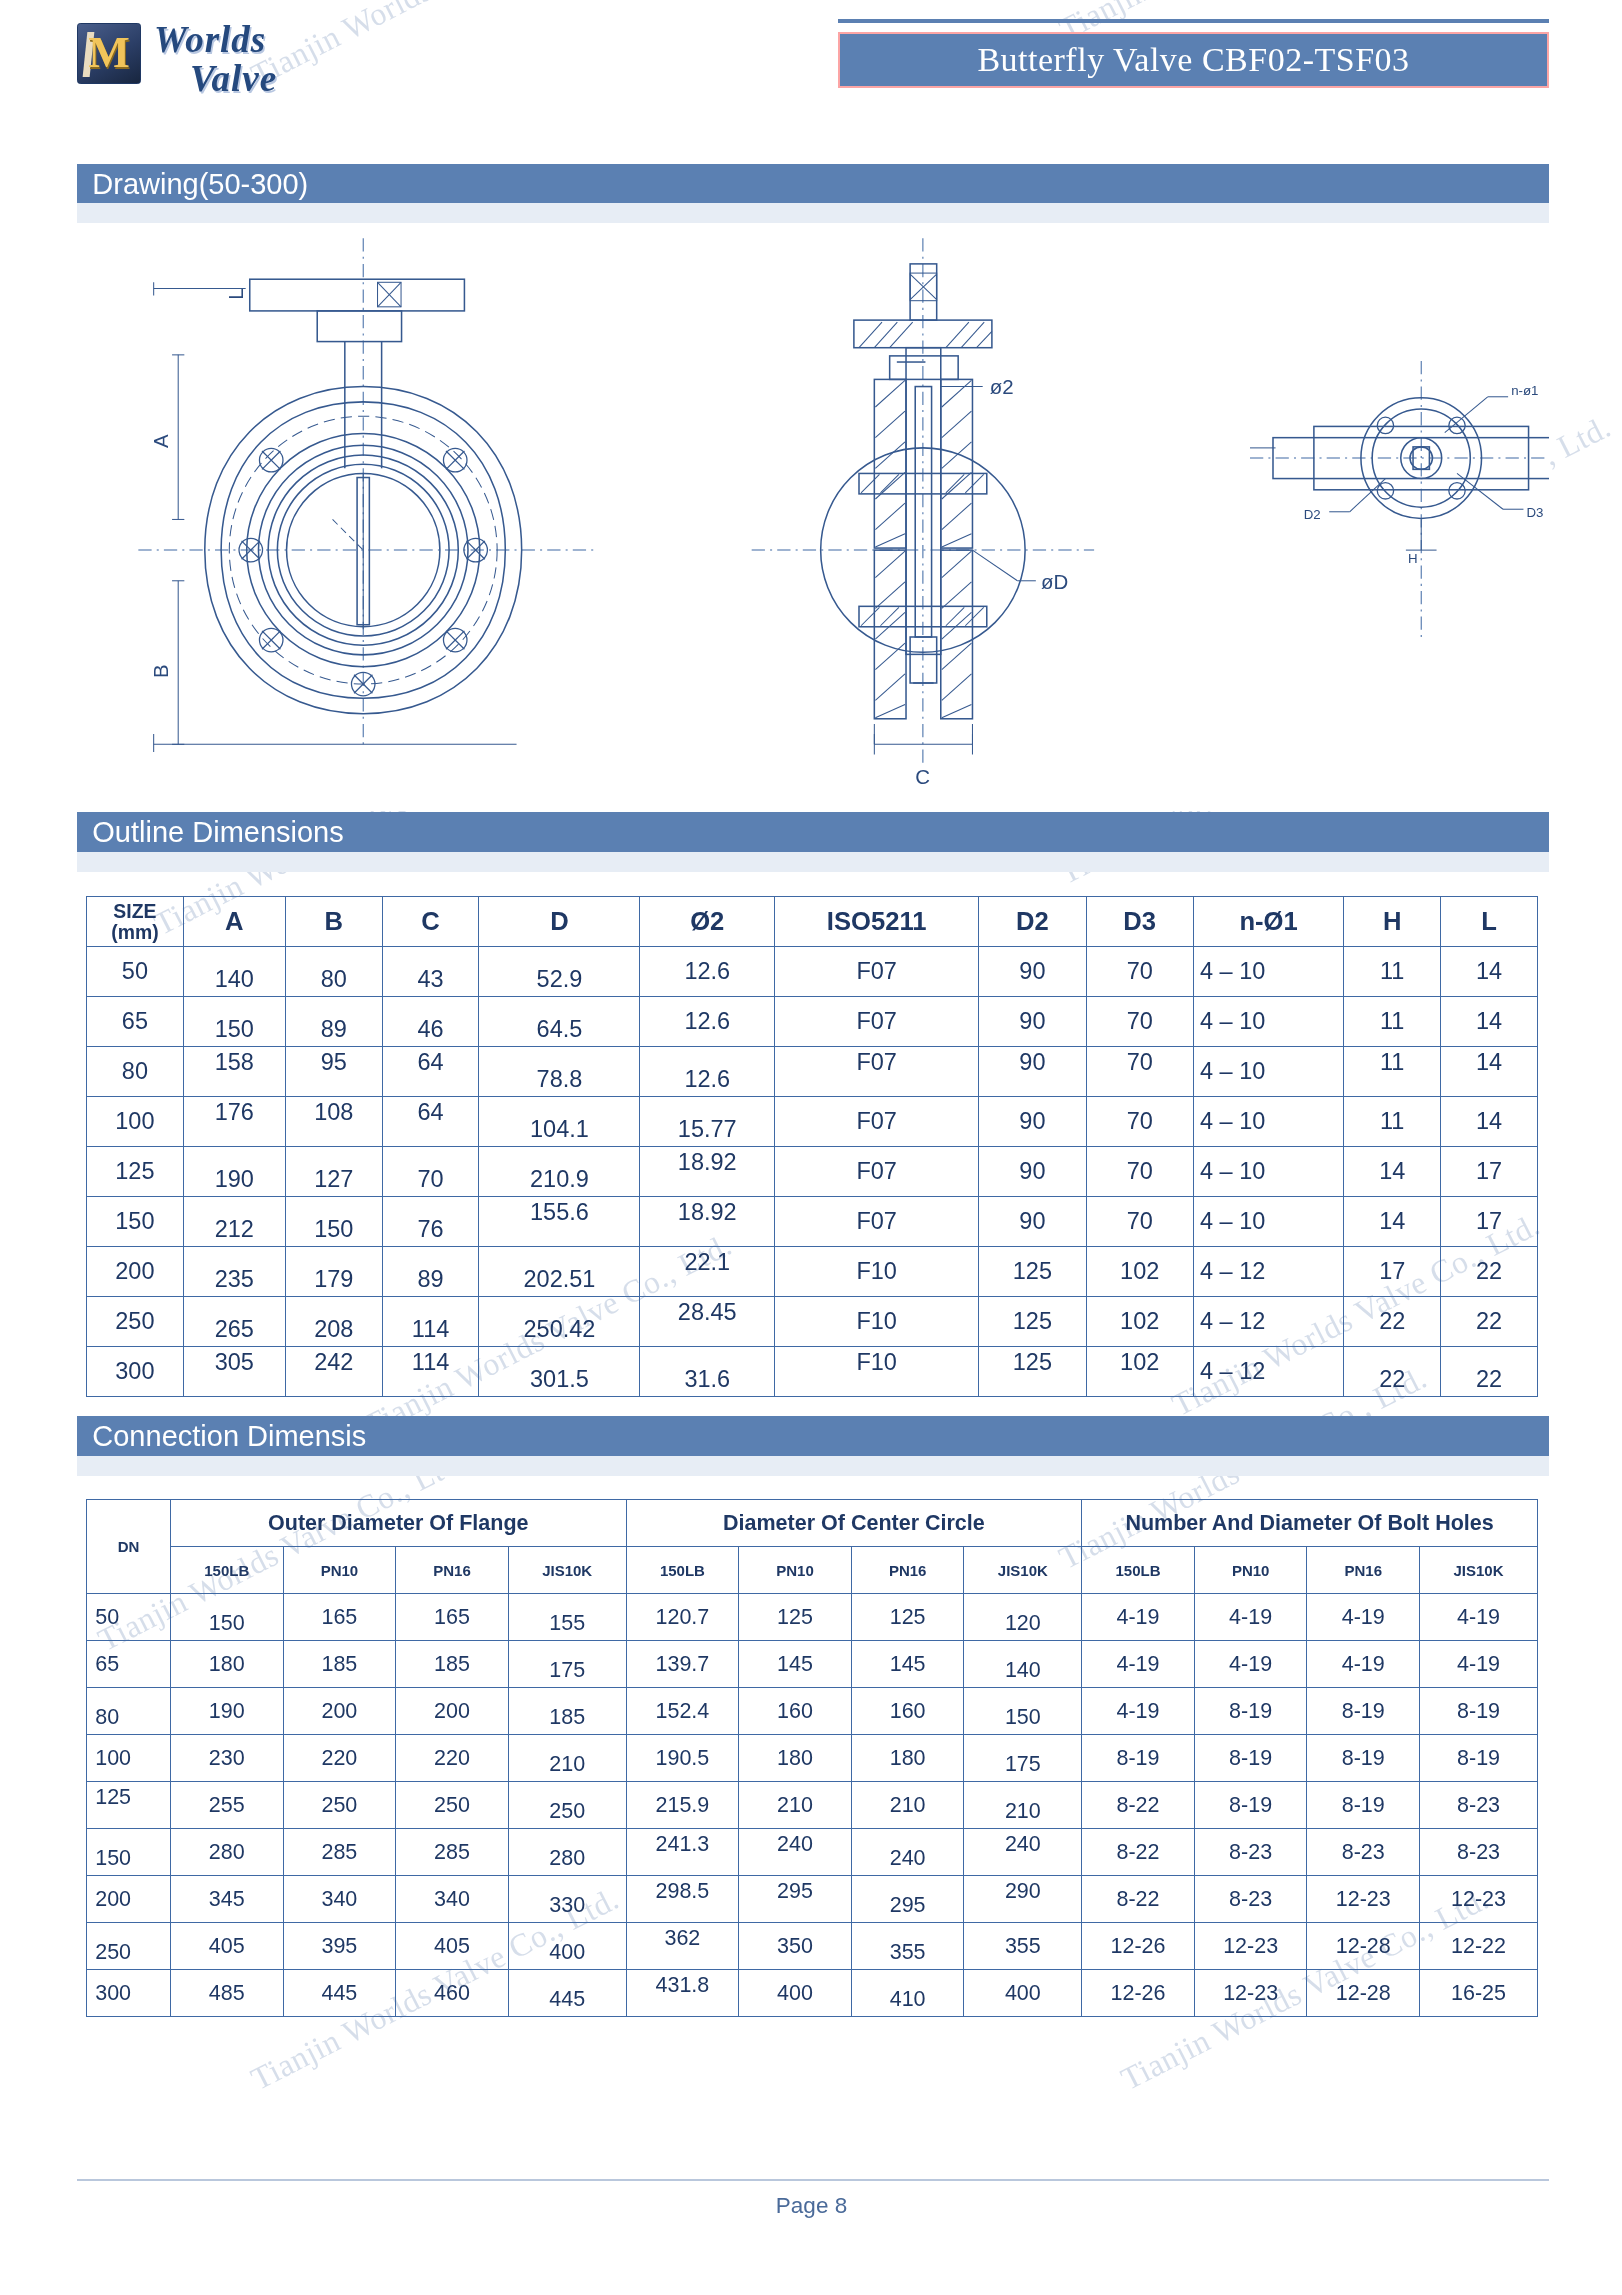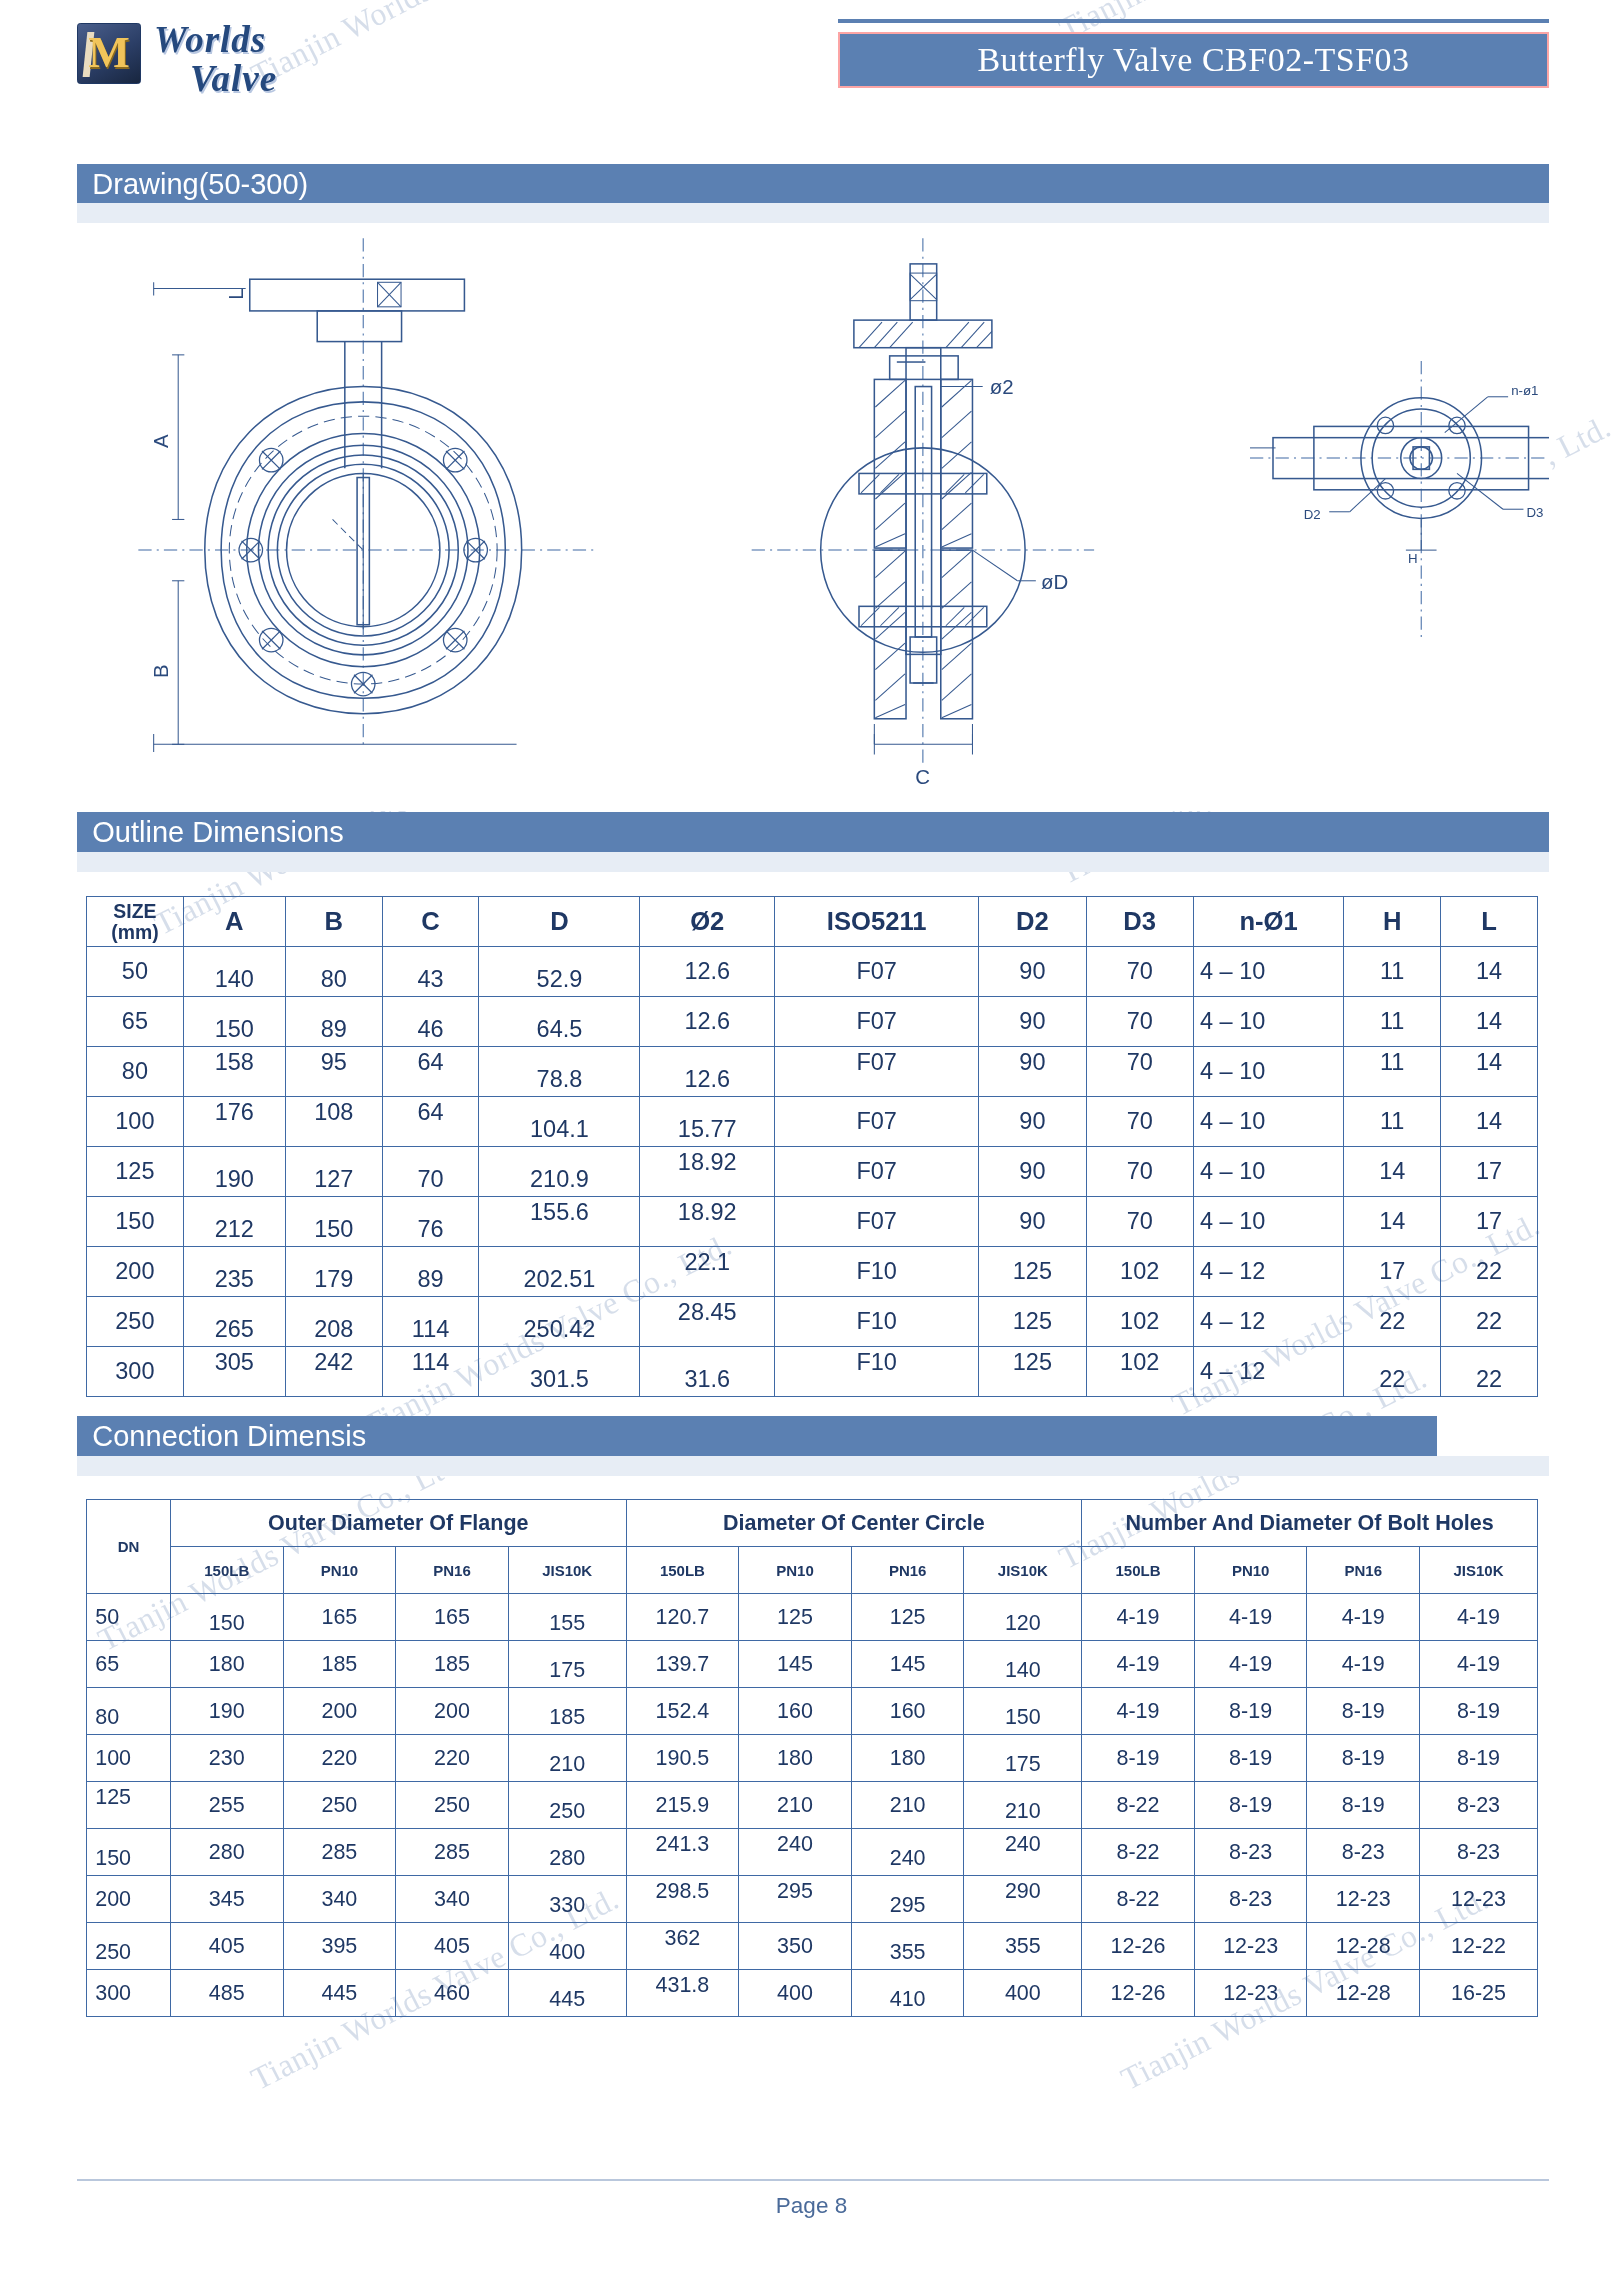--- a/index.html
+++ b/index.html
@@ -621,21 +621,21 @@
           <td class="v-hi">F10</td>
           <td class="v-hi">125</td>
           <td class="v-hi">102</td>
           <td class="al">4 – 12</td>
           <td class="v-lo">22</td>
           <td class="v-lo">22</td>
         </tr>
       </tbody>
   </table>
 
-  <div class="sec-bar" style="left:77px; top:1416px; width:1360px;">
+  <div class="sec-bar" style="left:77px; top:1416px; width:1472px;">
     <span>Connection Dimensis</span>
   </div>
   <div class="sec-sub" style="left:77px; top:1456px; width:1472px;"></div>
 
   <table class="tbl-conn">
     <thead>
       <tr>
         <th rowspan="2" style="width:82px;">DN</th>
         <th class="grp" colspan="4">Outer Diameter Of Flange</th>
         <th class="grp" colspan="4">Diameter Of Center  Circle</th>

